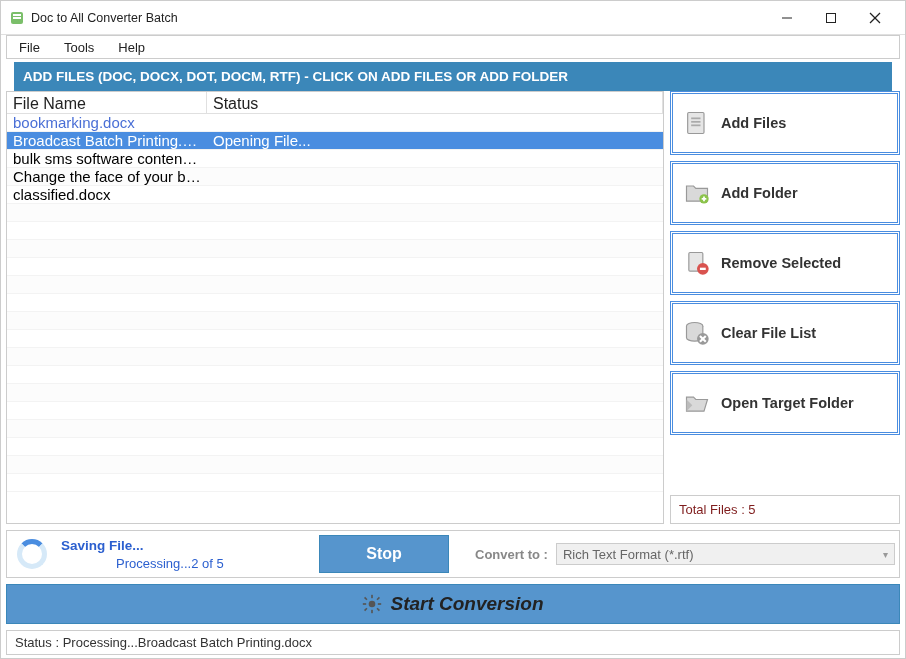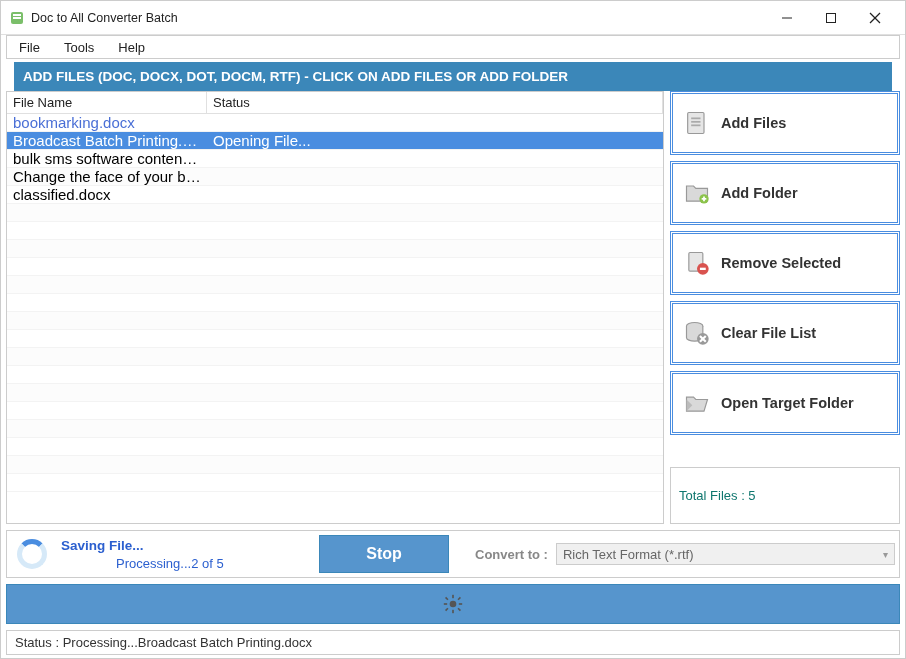--- a/index.html
+++ b/index.html
@@ -9,36 +9,36 @@
 .titlebar .title { flex: 1; font-size: 12.5px; color: #222; }
 .win-controls { display: flex; gap: 0; }
 .win-btn { width: 44px; height: 30px; display: flex; align-items: center; justify-content: center; }
 .win-btn svg { width: 12px; height: 12px; }
 .menubar { display: flex; height: 24px; border: 1px solid #ccc; margin: 0 5px 3px 5px; align-items: center; background: #fff; }
 .menu-item { padding: 2px 12px; font-size: 13px; color: #222; }
 .section-header { background: #3b87b9; color: #fff; font-weight: bold; font-size: 13.5px; padding: 6px 8px; margin: 0 13px; border: 1px solid #3b87b9; }
 .main-area { display: flex; margin: 0 5px; gap: 6px; flex: 1; min-height: 0; }
 .file-table-wrap { flex: 1; border: 1px solid #ccc; display: flex; flex-direction: column; overflow: hidden; }
 .file-table-header { display: flex; background: #fff; border-bottom: 1px solid #e0e0e0; height: 22px; }
-.file-th { padding: 3px 6px; font-size: 13px; color: #222; border-right: 1px solid #e0e0e0; }
+.file-th { padding: 3px 6px; font-size: 16px; color: #222; border-right: 1px solid #e0e0e0; }
 .col-name { width: 200px; }
 .col-status { flex: 1; }
 .file-table-body { flex: 1; overflow: auto; }
 .file-row { display: flex; height: 18px; align-items: center; border-bottom: 1px solid #f3f3f3; }
 .file-row.alt { background: #fcfcfc; }
 .file-cell { padding: 1px 6px; font-size: 15px; white-space: nowrap; overflow: hidden; text-overflow: ellipsis; }
 .file-cell.col-name { width: 200px; }
 .file-cell.col-status { flex: 1; }
 .file-row.completed .file-cell { color: #4a6fd6; }
 .file-row.selected { background: #4a8de0; }
 .file-row.selected .file-cell { color: #fff; }
 .right-panel { width: 230px; display: flex; flex-direction: column; gap: 6px; }
 .action-btn { border: 3px double #4a8de0; background: #fff; height: 64px; display: flex; align-items: center; padding: 8px 10px; gap: 10px; font-size: 14.5px; font-weight: bold; color: #333; }
 .action-btn .icon { width: 28px; height: 28px; display: inline-flex; align-items: center; justify-content: center; }
-.total-files { border: 1px solid #ccc; padding: 20px 8px; color: #0f766e; font-size: 13px; margin-top: auto; }
+.total-files { border: 1px solid #ccc; padding: 6px 8px; color: #7f1d1d; font-size: 13px; margin-top: auto; }
 .progress-bar { display: flex; align-items: center; margin: 6px 5px 0 5px; border: 1px solid #ccc; height: 48px; padding: 4px; gap: 8px; }
 .spinner { width: 30px; height: 30px; border: 5px solid #d6e9f8; border-top-color: #4a8de0; border-radius: 50%; margin: 0 6px; }
 .progress-text { width: 250px; display: flex; flex-direction: column; justify-content: center; gap: 3px; }
 .saving-label { color: #2b5fcf; font-weight: bold; font-size: 13.5px; }
 .processing-label { color: #2b5fcf; font-size: 13px; padding-left: 55px; }
 .stop-btn { background: #5695cd; color: #fff; font-size: 16px; font-weight: bold; border: 1px solid #3b87b9; width: 130px; height: 38px; display: flex; align-items: center; justify-content: center; }
 .convert-to { display: flex; align-items: center; gap: 8px; flex: 1; padding-left: 18px; }
 .convert-label { color: #888; font-weight: bold; font-size: 13px; }
 .convert-select { flex: 1; background: #f0f0f0; border: 1px solid #ccc; height: 22px; padding: 2px 6px; font-size: 13px; color: #666; display: flex; align-items: center; justify-content: space-between; }
 .start-btn-row { margin: 6px 5px 2px 5px; }
@@ -263,16 +263,17 @@
             <rect x="11" y="1" width="2" height="4"></rect>
             <rect x="11" y="19" width="2" height="4"></rect>
             <rect x="1" y="11" width="4" height="2"></rect>
             <rect x="19" y="11" width="4" height="2"></rect>
             <rect x="3.5" y="3.5" width="2" height="4" transform="rotate(-45 4.5 5.5)"></rect>
             <rect x="18.5" y="16.5" width="2" height="4" transform="rotate(-45 19.5 18.5)"></rect>
             <rect x="3.5" y="16.5" width="2" height="4" transform="rotate(45 4.5 18.5)"></rect>
             <rect x="18.5" y="3.5" width="2" height="4" transform="rotate(45 19.5 5.5)"></rect>
           </g>
         </svg></span>
+    <span>Start Conversion</span>
   </div>
 </div>
 
 <div class="status-bar">Status  :  Processing...Broadcast Batch Printing.docx</div>
 
 </body></html>

